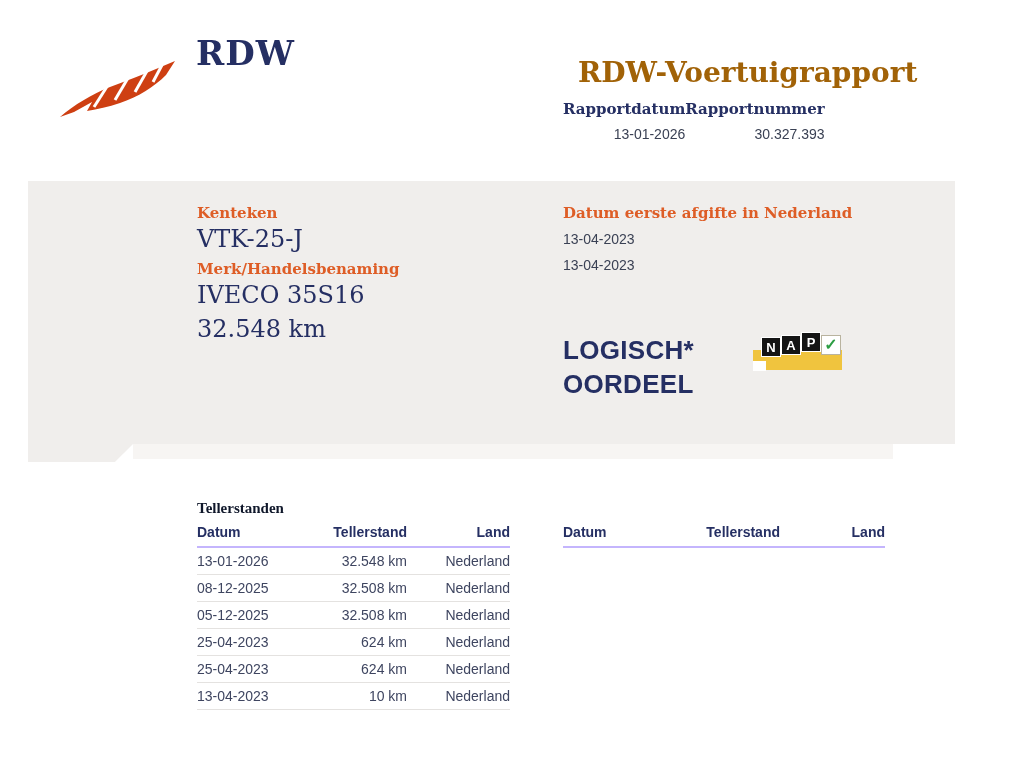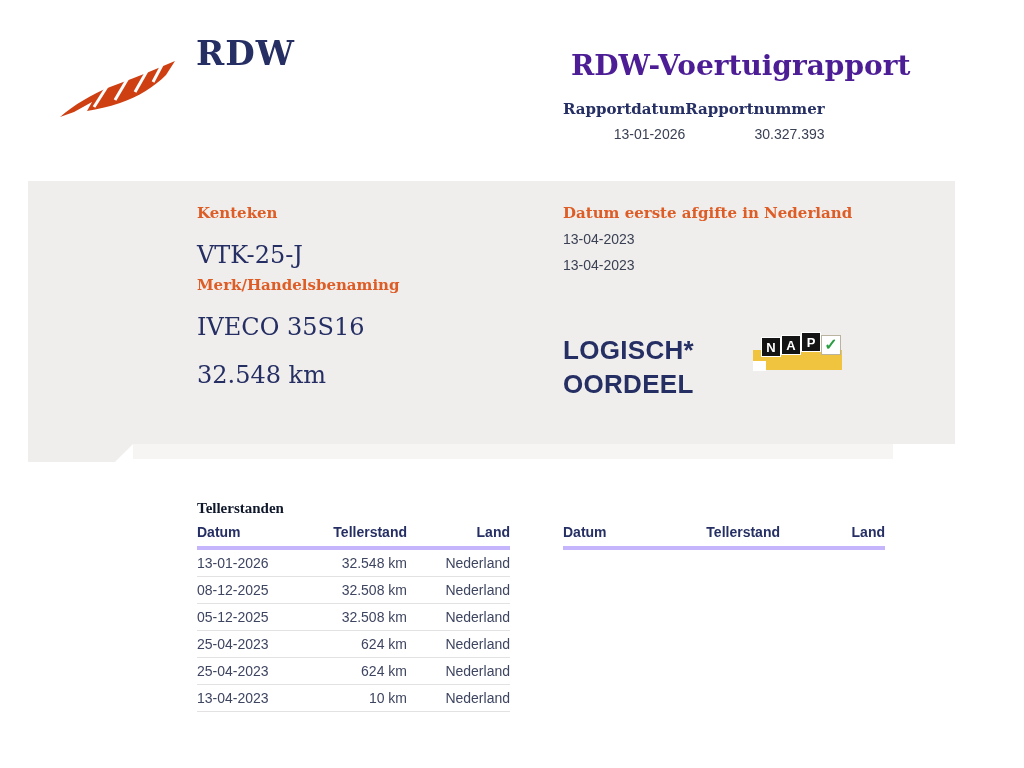--- a/index.html
+++ b/index.html
@@ -13,23 +13,23 @@
   }
 
   
   .logo-feather { position: absolute; left: 58px; top: 54px; width: 124px; height: 66px; }
   .logo-text {
     position: absolute; left: 196px; top: 33px;
     font-family: "DejaVu Serif", serif; font-weight: 700;
     font-size: 34px; color: #252f63; letter-spacing: 1px;
   }
   .report-title {
-    position: absolute; left: 563px; top: 41px; margin: 8px;
-    font-family: "DejaVu Serif", serif; font-weight: 700;
-    font-size: 28px; color: #4c1d95;
+    position: absolute; left: 563px; top: 41px; margin: 15px;
+    font-family: "DejaVu Serif", serif; font-weight: 700;
+    font-size: 28px; color: #a16207;
   }
   .report-meta { position: absolute; left: 563px; top: 100px; display: flex; }
   .meta-col { min-width: 119px; padding-right: 0; text-align: right; }
   .meta-col + .meta-col { min-width: 0; }
   .meta-label {
     font-family: "DejaVu Serif", serif; font-weight: 700;
     font-size: 15px; color: #252f63; line-height: 19px;
   }
   .meta-value { margin-top: 6px; font-size: 14px; color: #3a4154; line-height: 18px; }
 
@@ -48,21 +48,21 @@
     background: #f7f5f3;
   }
   .sp-left  { position: absolute; left: 169px; top: 22px; width: 340px; }
   .sp-right { position: absolute; left: 535px; top: 22px; width: 330px; }
   .field-label {
     font-family: "DejaVu Serif", serif; font-weight: 700;
     font-size: 15px; color: #de5d26; line-height: 20px;
   }
   .field-value-lg {
     font-family: "DejaVu Serif", serif; font-weight: 400;
-    font-size: 24px; color: #252f63; line-height: 32px; margin-top: 16px;
+    font-size: 24px; color: #252f63; line-height: 32px; margin-top: 0;
   }
   .field-value-sm { font-size: 14px; color: #3a4154; line-height: 19px; margin-top: 7px; }
   .sp-left .field-label + .field-value-lg { margin-bottom: 2px; }
   .mt-sm { margin-top: 4px; }
   .mt-gap { margin-top: 57px; }
   .sp-right .field-label.mt-row { margin-top: 13px; }
 
   .verdict {
     position: absolute; left: 535px; top: 152px;
     font-weight: 800; font-size: 26px; color: #252f63;
@@ -89,21 +89,21 @@
   .odo-title {
     position: absolute; left: 197px; top: 500px;
     font-family: Liberation Serif, serif; font-weight: 700;
     font-size: 15px; color: #0f172a;
   }
   .odo-table { position: absolute; top: 524px; }
   .odo-table.left  { left: 197px; width: 313px; }
   .odo-table.right { left: 563px; width: 322px; }
   .thead {
     display: flex; font-weight: 700; font-size: 14px; color: #252f63;
-    padding-bottom: 6px; border-bottom: 4px solid #c4b5fd;
+    padding-bottom: 6px; border-bottom: 2px solid #c4b5fd;
   }
   .trow {
     display: flex; height: 27px; align-items: center;
     font-size: 14px; color: #3e4560; border-bottom: 1px solid #e4e2e0;
   }
   .left .c1 { width: 120px; text-align: left; }
   .left .c2 { width: 90px;  text-align: right; }
   .left .c3 { flex: 1;      text-align: right; }
   .right .c1 { width: 140px; text-align: left; }
   .right .c2 { width: 77px;  text-align: right; }

